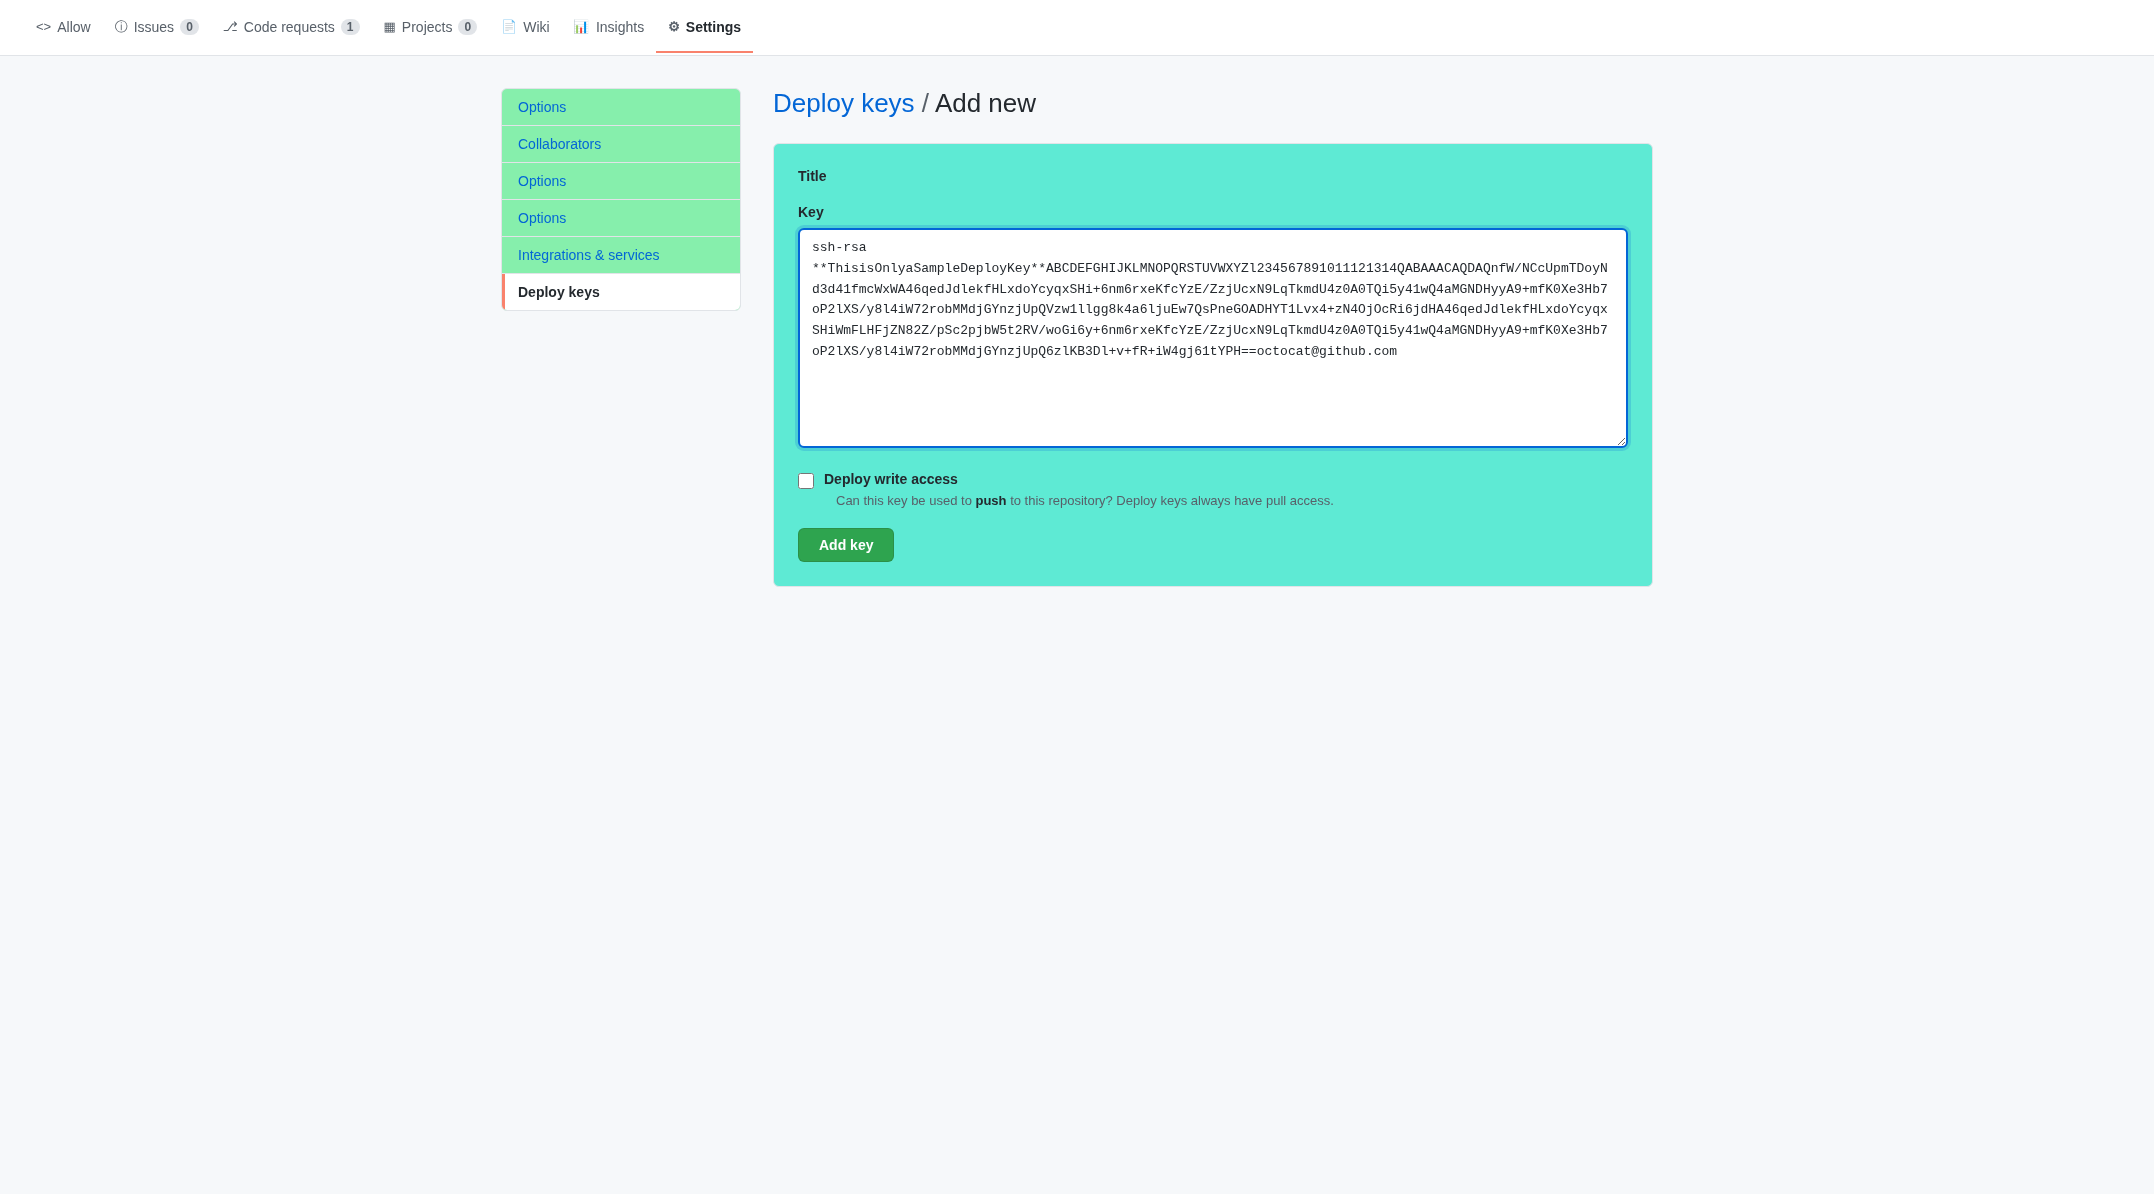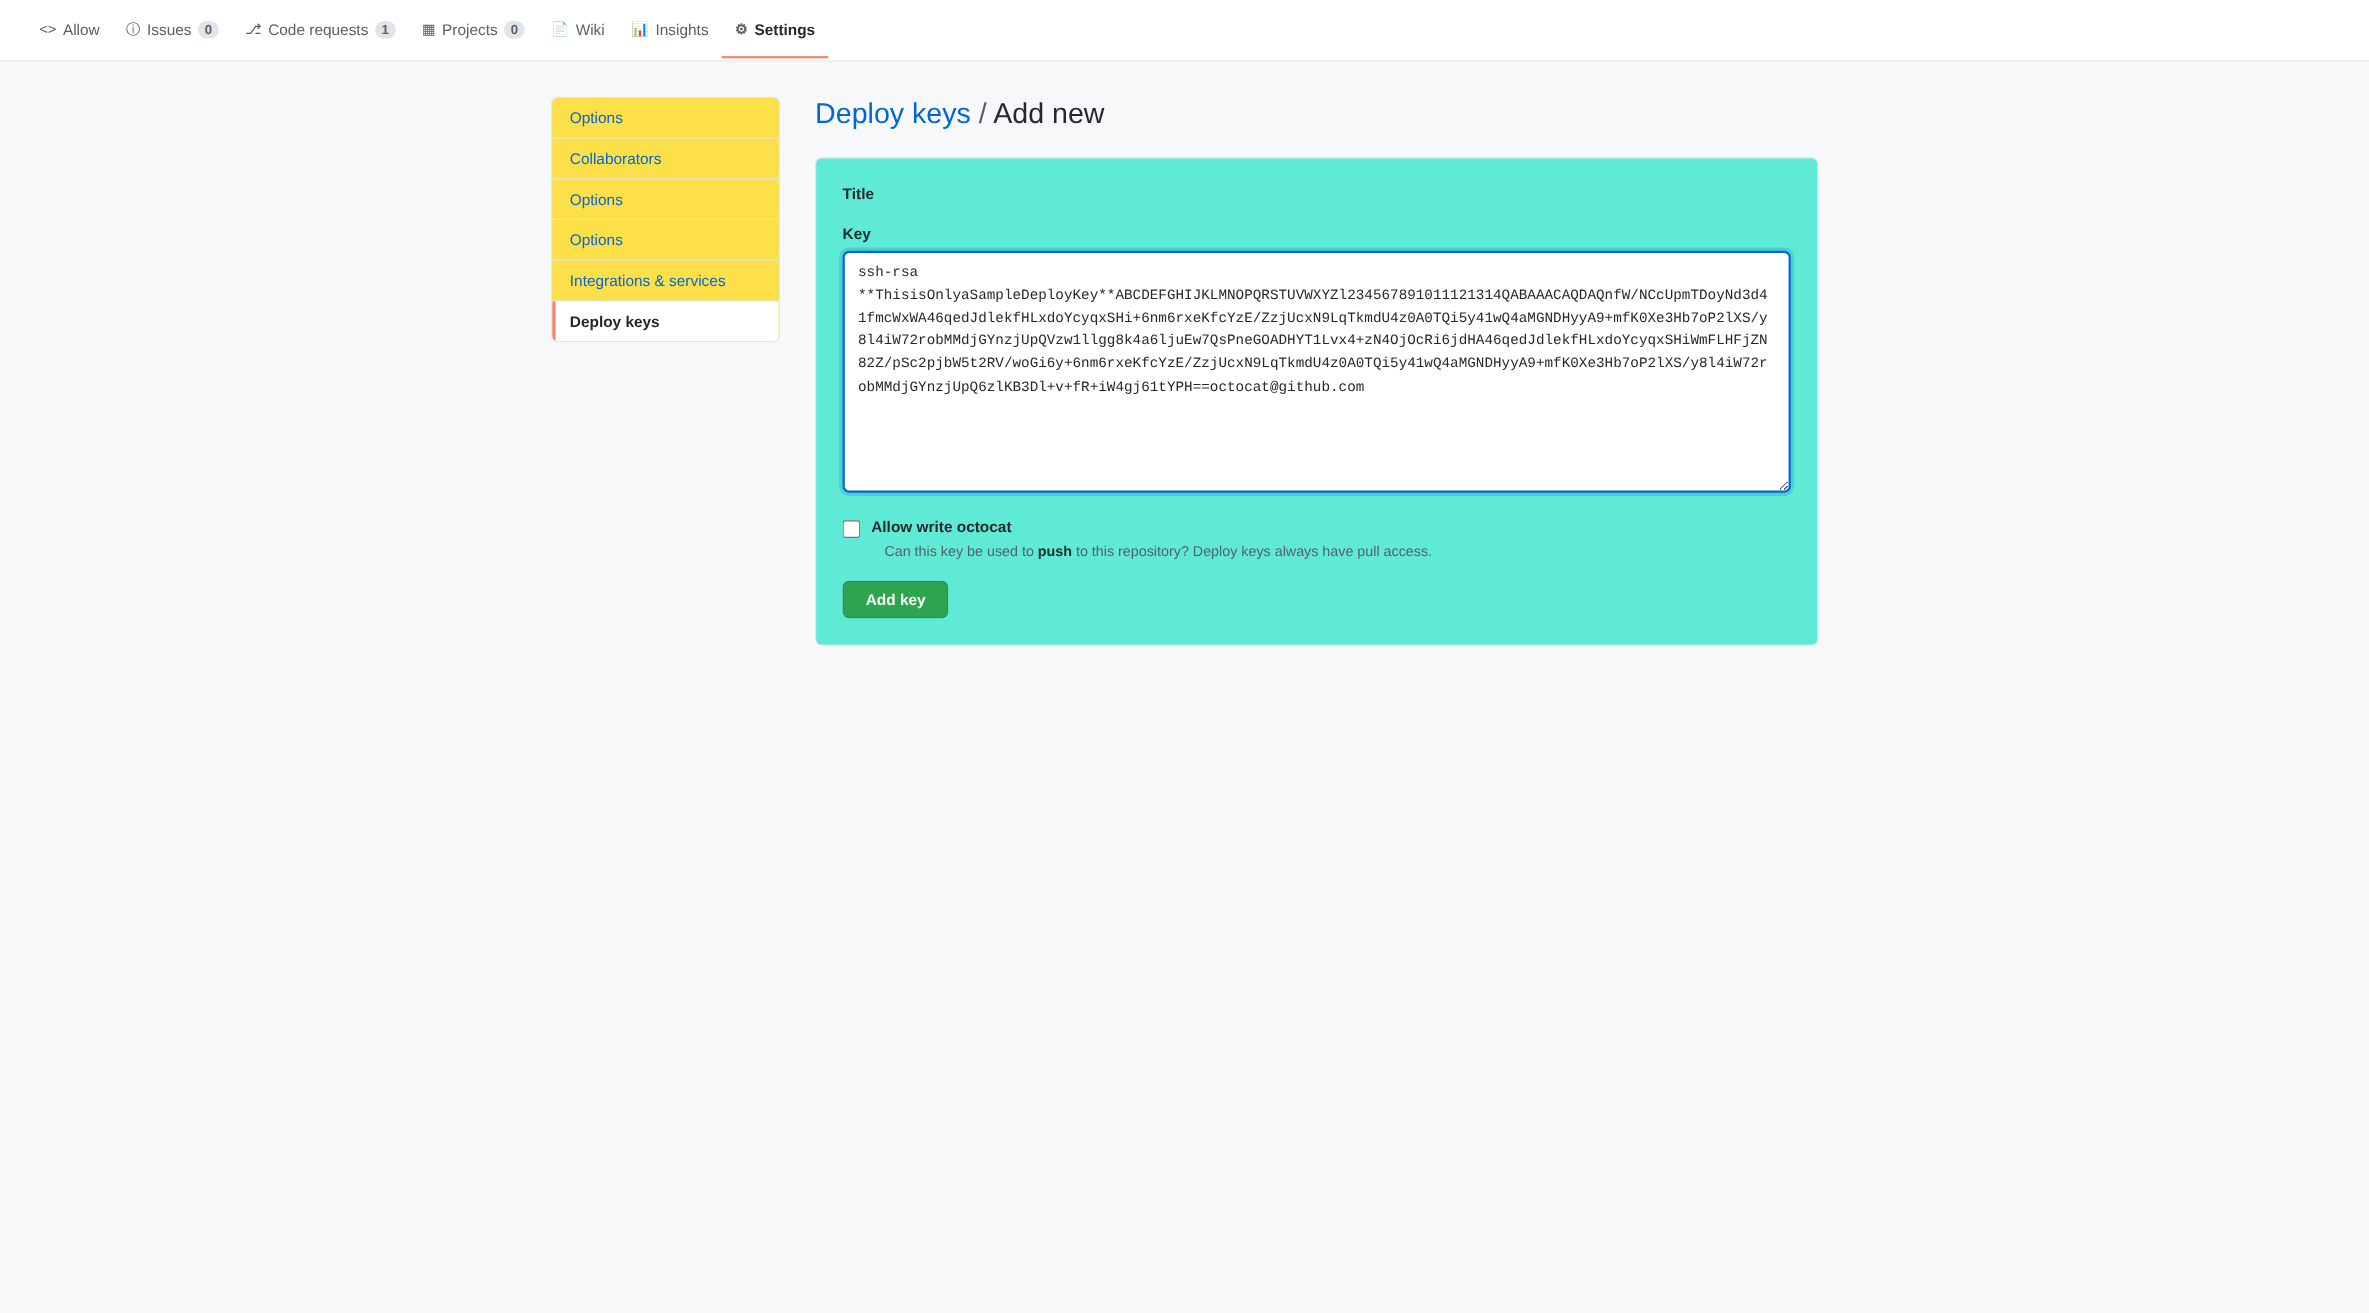--- a/index.html
+++ b/index.html
@@ -53,23 +53,23 @@
     .main-container {
       display: flex;
       max-width: 1200px;
       margin: 32px auto;
       gap: 0;
       padding: 0 24px;
     }
 
     
     .sidebar {
-      width: 208px;
+      width: 240px;
       flex-shrink: 0;
-      background: #fde047;
+      background: #86efac;
       border: 1px solid #e1e4e8;
       border-radius: 6px;
       overflow: hidden;
       align-self: flex-start;
     }
     .sidebar-item {
       display: block;
       padding: 10px 16px;
       color: #0366d6;
       font-size: 14px;
@@ -278,21 +278,21 @@
         <label class="form-label">Key</label>
         <textarea class="form-textarea" style="">ssh-rsa
 **ThisisOnlyaSampleDeployKey**ABCDEFGHIJKLMNOPQRSTUVWXYZl234567891011121314QABAAACAQDAQnfW/NCcUpmTDoyNd3d41fmcWxWA46qedJdlekfHLxdoYcyqxSHi+6nm6rxeKfcYzE/ZzjUcxN9LqTkmdU4z0A0TQi5y41wQ4aMGNDHyyA9+mfK0Xe3Hb7oP2lXS/y8l4iW72robMMdjGYnzjUpQVzw1llgg8k4a6ljuEw7QsPneGOADHYT1Lvx4+zN4OjOcRi6jdHA46qedJdlekfHLxdoYcyqxSHiWmFLHFjZN82Z/pSc2pjbW5t2RV/woGi6y+6nm6rxeKfcYzE/ZzjUcxN9LqTkmdU4z0A0TQi5y41wQ4aMGNDHyyA9+mfK0Xe3Hb7oP2lXS/y8l4iW72robMMdjGYnzjUpQ6zlKB3Dl+v+fR+iW4gj61tYPH==octocat@github.com</textarea>
       </div>
 
       
       <div class="checkbox-section">
         <label class="checkbox-label">
           <input type="checkbox" style="">
           <div>
-            <div class="checkbox-title">Allow write octocat</div>
+            <div class="checkbox-title">Deploy write access</div>
           </div>
         </label>
         <p class="checkbox-description">
           <span>Can this key be used to </span><span class="bold">push</span><span> to this repository? Deploy keys always have pull access.</span>
         </p>
       </div>
 
       
       <button class="btn-green">Add key</button>
 

